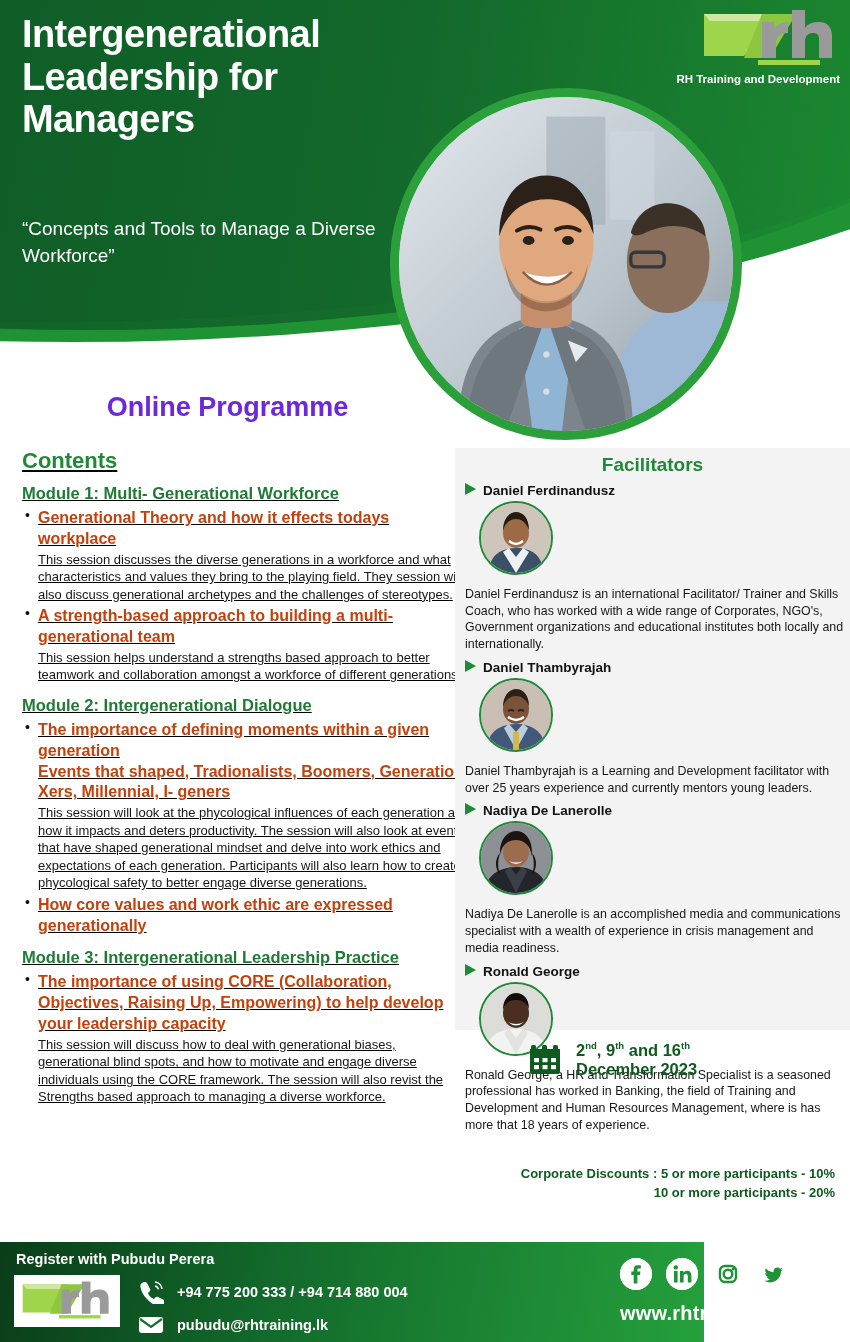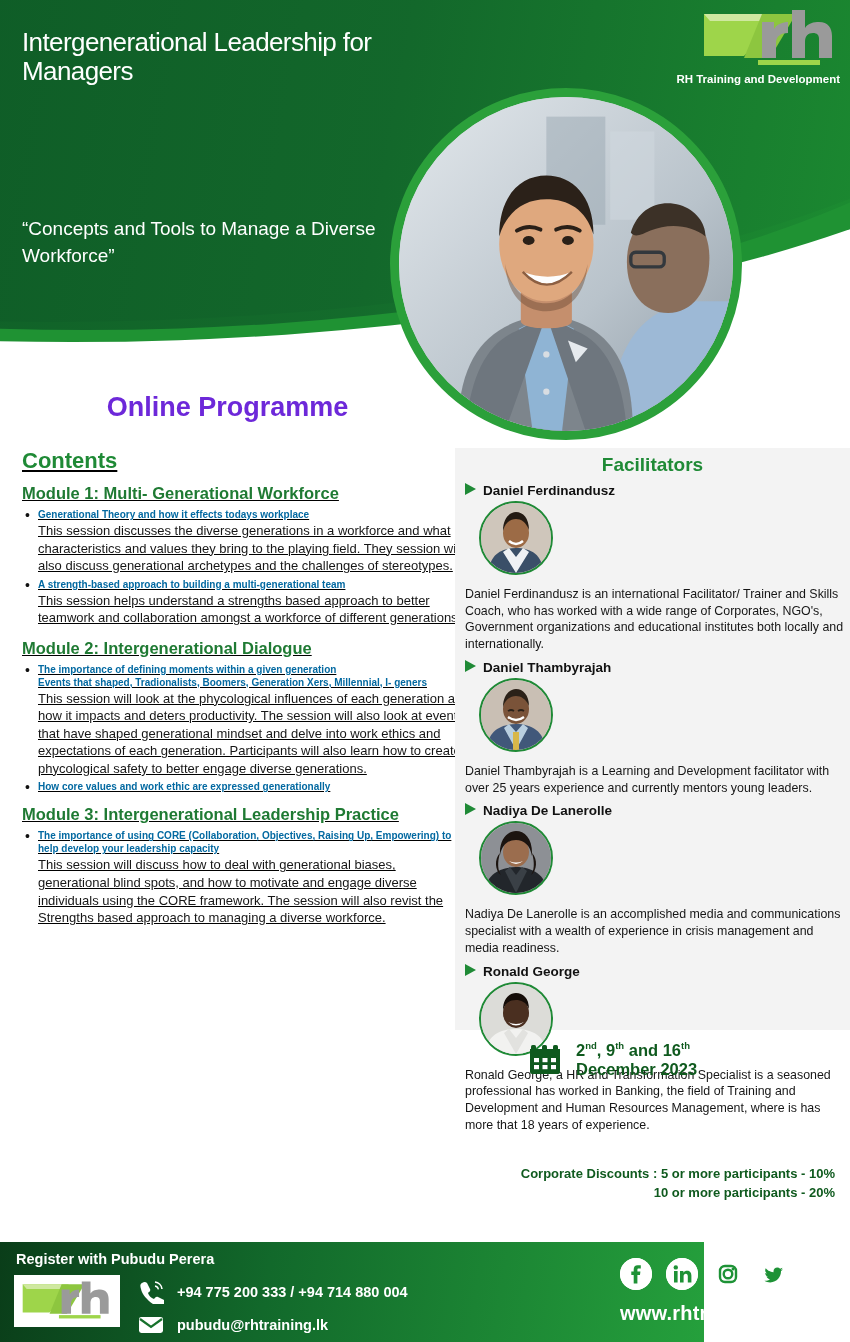--- a/index.html
+++ b/index.html
@@ -29,22 +29,22 @@
     clip-path: ellipse(114% 100% at 10% 0%);
   }
   .hdr-grad {
     position:absolute; left:0; top:0; width:850px; height:330px;
     background: linear-gradient(100deg,#0f5d27 0%, #13682b 45%, #1c8c31 100%);
     clip-path: ellipse(114% 100% at 10% 0%);
     opacity:.92;
   }
 
   .title {
-    position:absolute; left:22px; top:28px; width:400px;
-    color:#fff; font-size:26px; line-height:1.12; font-weight:normal;
+    position:absolute; left:22px; top:13px; width:400px;
+    color:#fff; font-size:38px; line-height:1.12; font-weight:bold;
     letter-spacing:-0.6px;
   }
   .subtitle {
     position:absolute; left:22px; top:216px; width:360px;
     color:#fff; font-size:19px; line-height:1.42; font-weight:500;
   }
 
   
   .logo-top { position:absolute; right:10px; top:8px; width:180px; }
   .logo-mark { position:relative; width:140px; height:62px; margin-left:auto; }
@@ -70,21 +70,21 @@
   
   .left-col { position:absolute; left:22px; top:448px; width:448px;text-decoration:underline; }
   .contents-h { color:#1f8a36; font-size:22px; font-weight:bold; margin-bottom:10px; }
   .module-h { color:#1f7a33; font-size:16.5px; font-weight:bold; margin:12px 0 5px 0; }
   .module-h.first { margin-top:0; }
   ul.bl { list-style:none; margin:0; padding:0; }
   ul.bl li { position:relative; padding-left:16px; margin-bottom:3px; }
   ul.bl li:before {
     content:"\2022"; position:absolute; left:3px; top:-1px; color:#111; font-size:14px;
   }
-  .b-head { font-size:10px; font-weight:bold; color:#0369a1; line-height:1.3; }
+  .b-head { font-size:16px; font-weight:bold; color:#c2410c; line-height:1.3; }
   .b-body { font-size:13px; color:#161616; line-height:1.35; margin-top:1px; }
 
   
   .fac-panel {
     position:absolute; left:455px; top:448px; width:395px; height:582px;
     background:#f3f3f3;
   }
   .fac-title {
     text-align:center; color:#1f8a36; font-size:19px; font-weight:bold;
     padding-top:6px;

